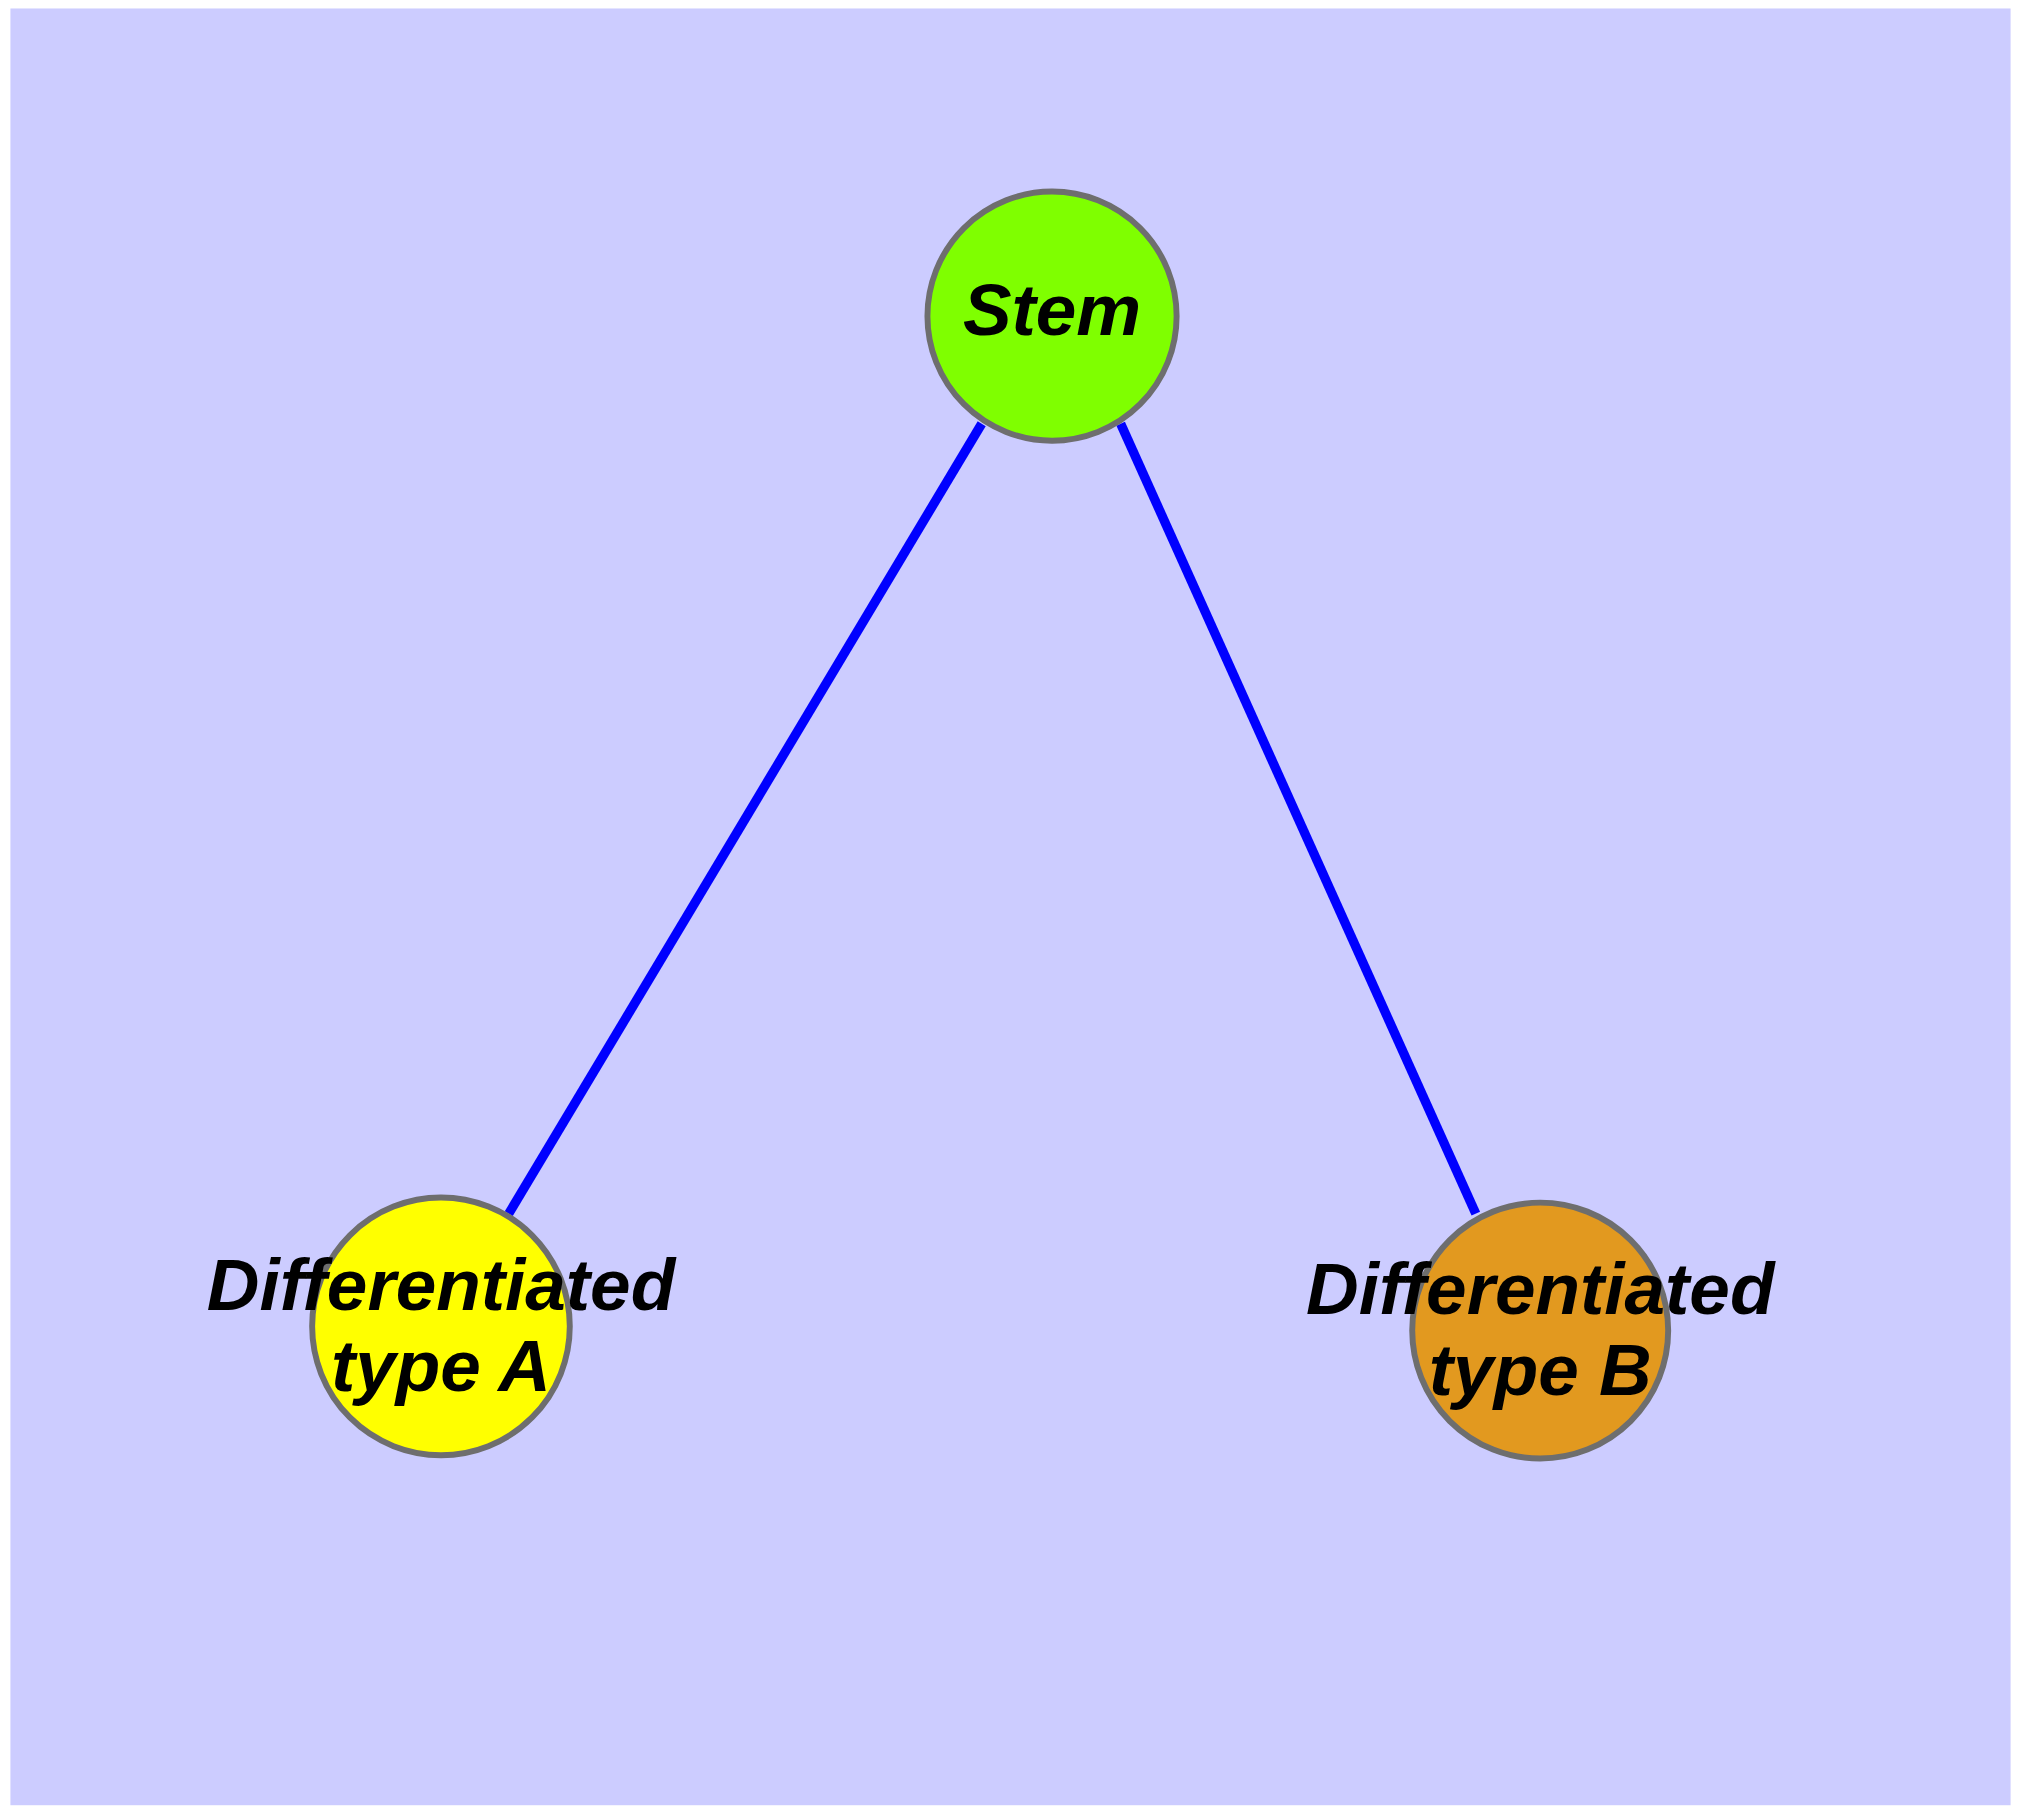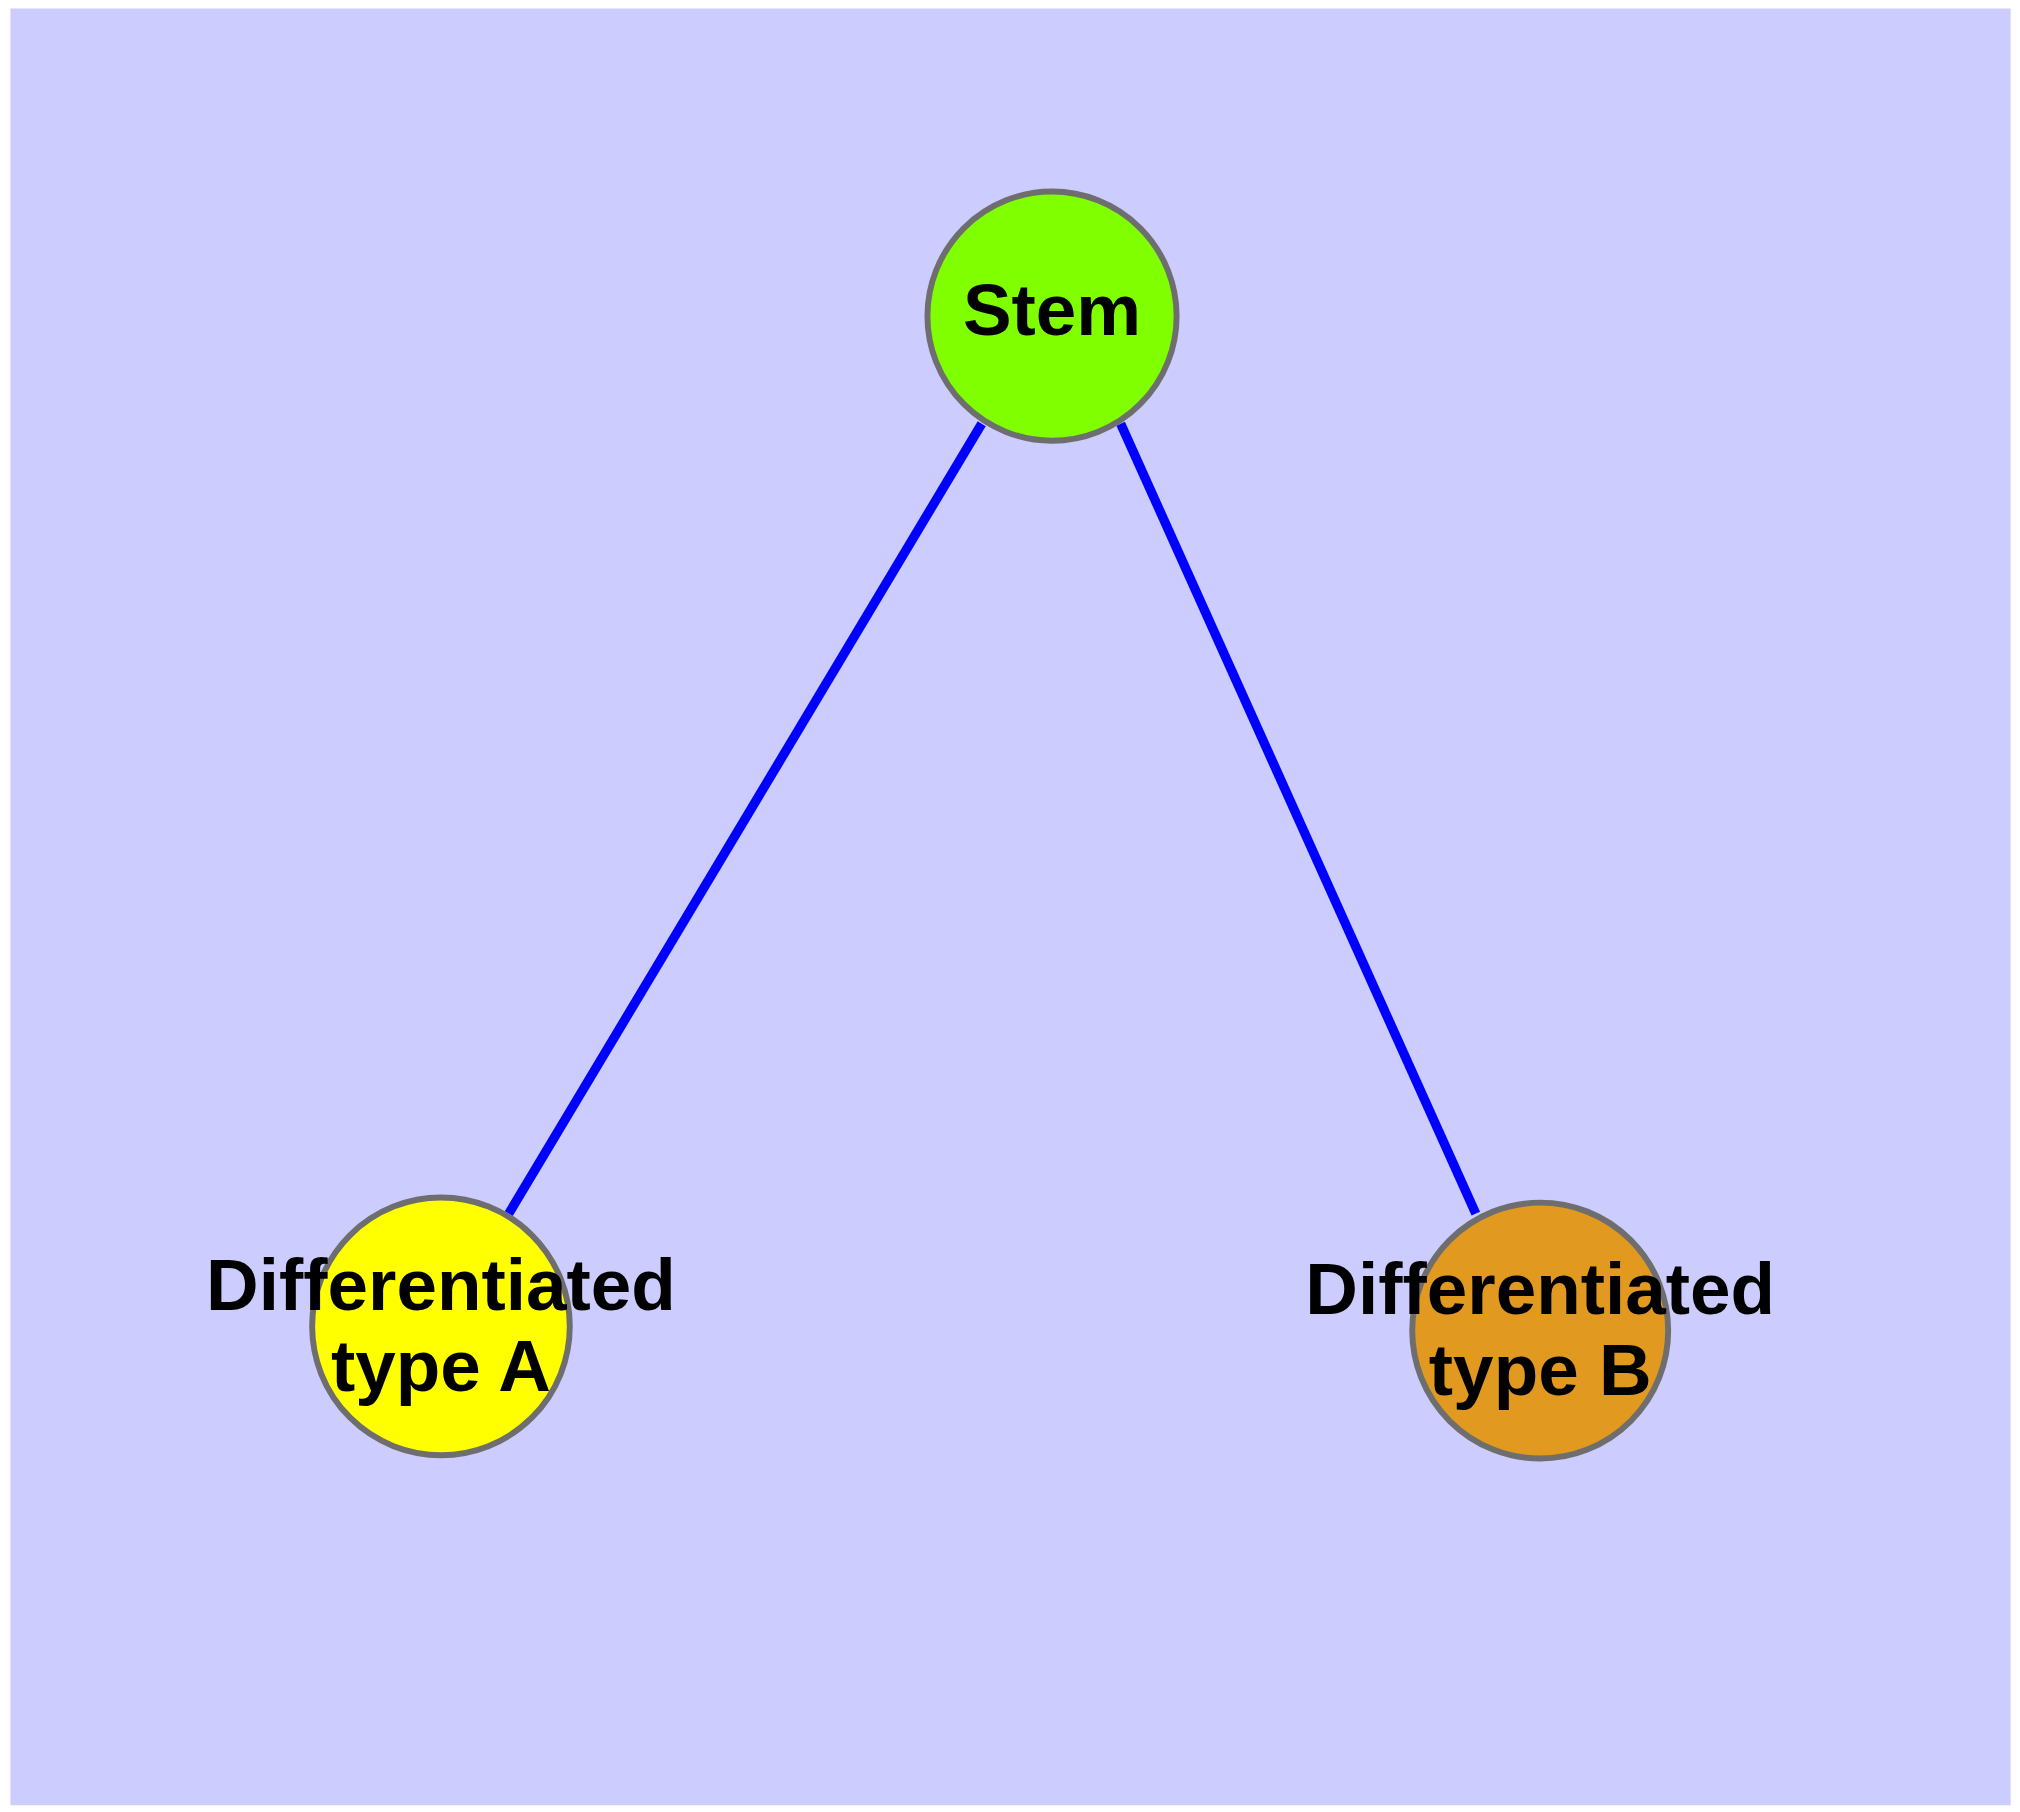--- a/index.html
+++ b/index.html
@@ -12,20 +12,21 @@
     width: 2021px;
     height: 1812px;
     overflow: hidden;
     font-family: "Liberation Sans", sans-serif;
   }
   #canvas-root {
     position: relative;
     width: 2021px;
     height: 1717px;
     background: #ffffff;
+    font-style: italic;
   }
   #graph-svg {
     position: absolute;
     top: 0;
     left: 0;
     width: 2021px;
     height: 1812px;
     display: block;
   }
   .node-label {

